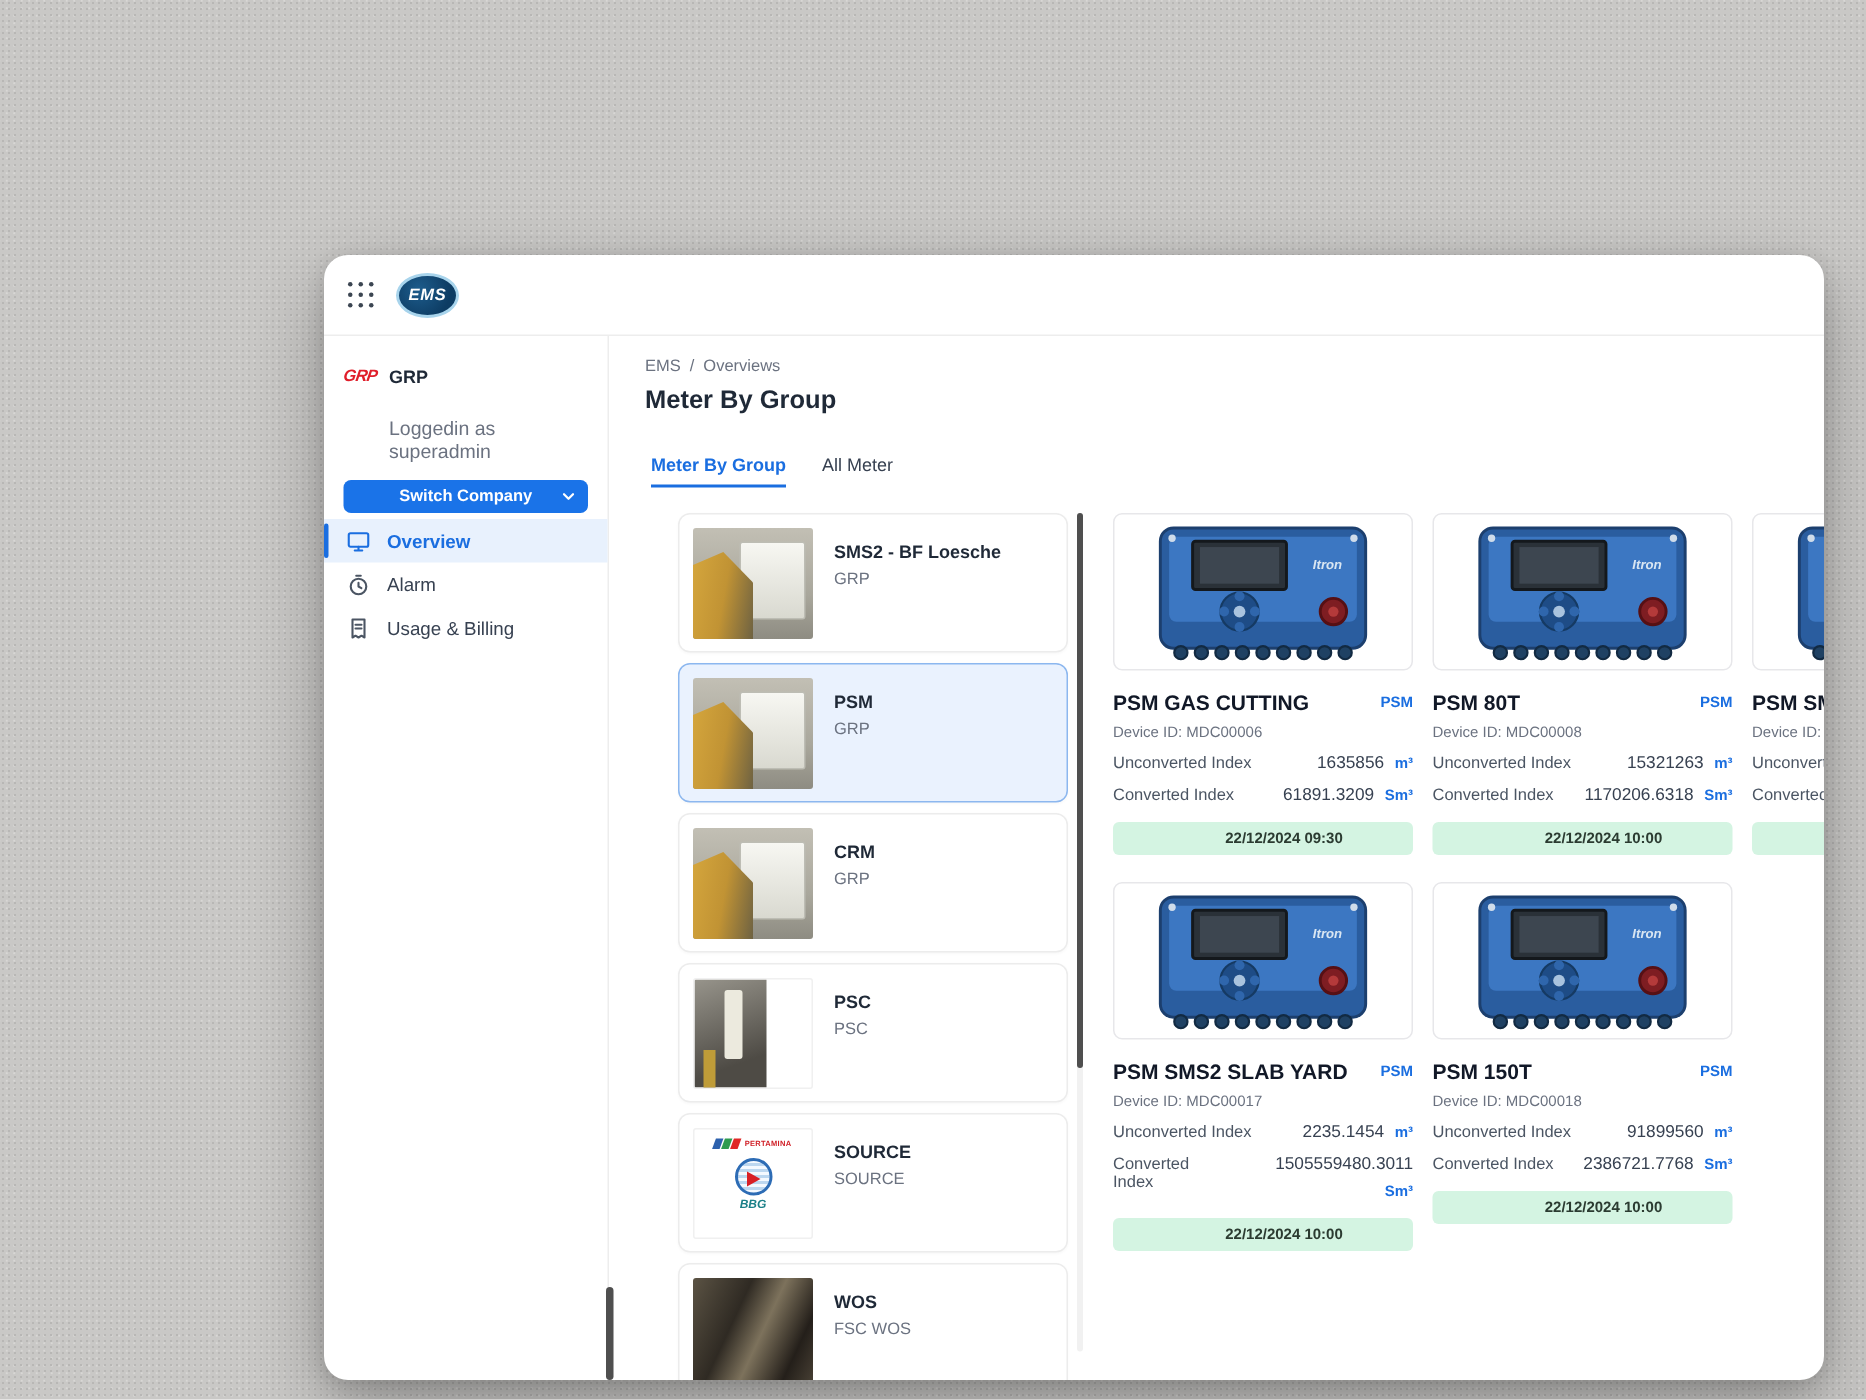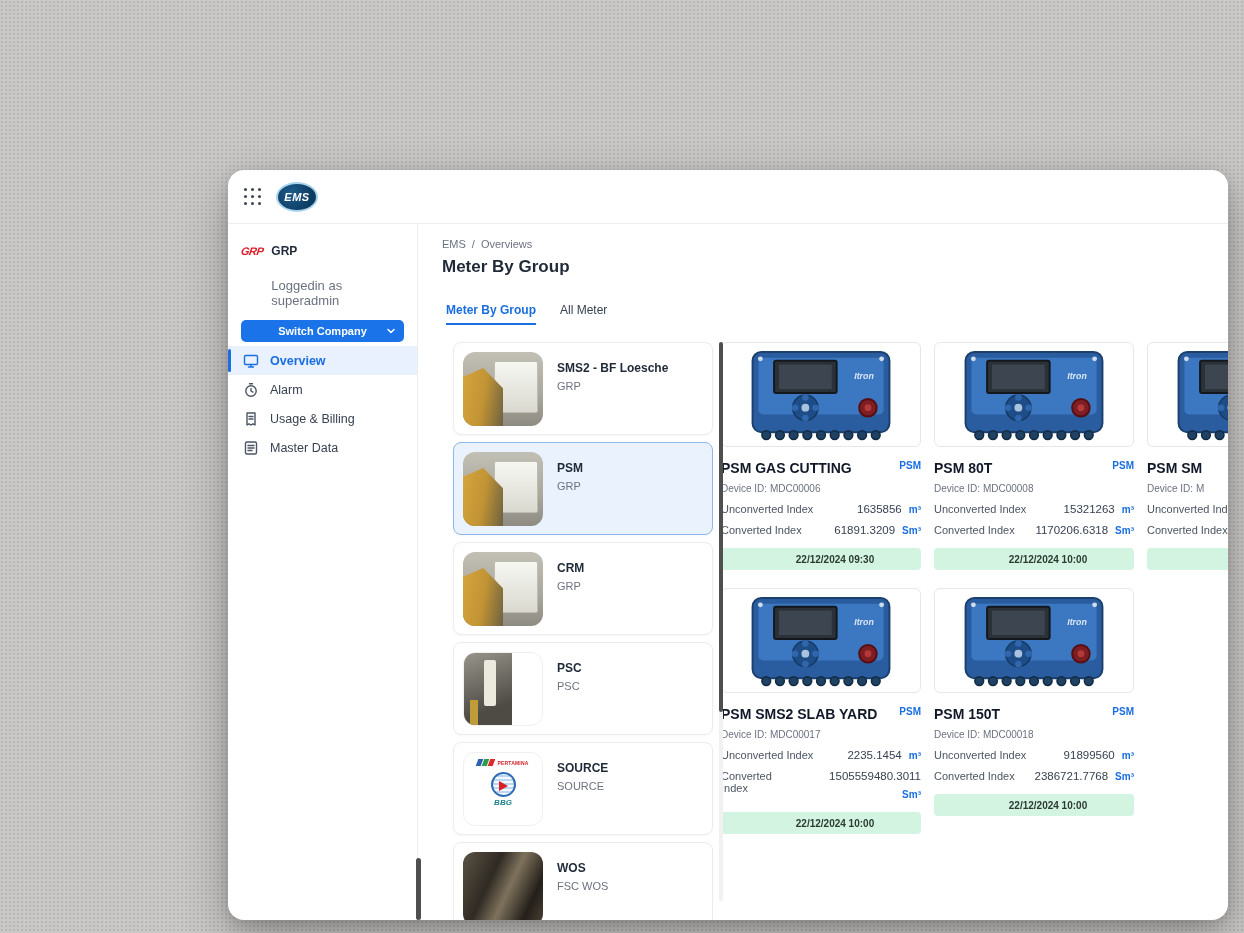--- a/index.html
+++ b/index.html
@@ -10,21 +10,21 @@
     background-image:
       radial-gradient(#b8b7b5 0.8px, transparent 0.9px),
       radial-gradient(#d8d7d5 0.8px, transparent 0.9px);
     background-size:4px 4px, 5px 5px;
     background-position:0 0, 2px 3px;
     position:relative;
   }
 
   
   .window {
-    position:absolute; left:228px; top:170px; width:1000px; height:750px;
+    position:absolute; left:216px; top:170px; width:1000px; height:750px;
     background:#fff; border-radius:16px; overflow:hidden;
     box-shadow:0 18px 50px rgba(0,0,0,.28), 0 4px 14px rgba(0,0,0,.15);
   }
 
   
   .app-header { height:54px; display:flex; align-items:center; gap:14px; padding:0 16px; border-bottom:1px solid #ededed; }
   .apps-grid { width:18px; height:18px; display:grid; grid-template-columns:repeat(3,1fr); gap:3px; cursor:pointer; }
   .apps-grid i { width:3px; height:3px; border-radius:50%; background:#3c4652; }
   .ems-logo {
     min-width:42px; height:30px; border-radius:50%;
@@ -59,27 +59,27 @@
   .gear-glyph::before { content:"\2699"; font-size:14px; line-height:1; }
 
   
   .main { flex:1; padding:14px 0 0 24px; overflow:hidden; position:relative; }
   .breadcrumb { display:flex; gap:6px; font-size:11px; color:#6b7280; }
   .page-title { font-size:17px; font-weight:bold; color:#1f2937; margin-top:7px; }
   .tabs { display:flex; gap:24px; margin:26px 0 0 4px; }
   .tab { font-size:12px; color:#374151; padding-bottom:6px; cursor:pointer; }
   .tab.active { color:#1a6ee0; border-bottom:2px solid #1a6ee0; font-weight:bold; }
 
-  .content { display:flex; margin:17px 0 0 11px; position:relative; height:calc(100% - 123px); }
+  .content { display:flex; gap:22px; margin:17px 0 0 22px; position:relative; height:calc(100% - 123px); }
 
   
   .group-col { width:260px; flex:none; display:flex; flex-direction:column; gap:7px; }
   .group-card { display:flex; gap:14px; padding:9px; border:1px solid #ececec; border-radius:8px; background:#fff; min-height:93px; align-items:flex-start; cursor:pointer; box-shadow:0 1px 2px rgba(0,0,0,.03); }
   .group-card.selected { background:#eaf2fe; border-color:#8cb7ef; }
-  .thumb { width:80px; height:74px; flex:none; position:relative; overflow:hidden; border-radius:12px; }
+  .thumb { width:80px; height:74px; flex:none; position:relative; overflow:hidden; border-radius:2px; }
   .group-name { font-size:12px; font-weight:bold; color:#1f2937; margin-top:9px; }
   .group-sub { font-size:11px; color:#6b7280; margin-top:5px; }
 
   .thumb-machine { background:linear-gradient(180deg,#c2bfb4 0%,#a9a79c 60%,#8e8c82 100%); }
   .thumb-machine::before { content:""; position:absolute; right:5px; top:9px; width:42px; height:50px; background:linear-gradient(180deg,#f7f7f2,#d9d9d0); border:1px solid #bdbdb4; border-radius:2px; }
   .thumb-machine::after { content:""; position:absolute; left:-4px; bottom:0; width:44px; height:58px; background:linear-gradient(100deg,#d8a93e 0%,#c19334 55%,#6e6242 100%); clip-path:polygon(0 18%,55% 0,100% 35%,100% 100%,0 100%); }
 
   .thumb-psc { background:#fff; border:1px solid #f0f0f0; }
   .thumb-psc::before { content:""; position:absolute; left:0; top:0; bottom:0; width:62%; background:linear-gradient(160deg,#97948b,#4e4b45 75%); }
   .thumb-psc::after { content:""; position:absolute; left:20px; top:7px; width:12px; height:46px; background:#eceade; border-radius:2px; box-shadow:-16px 38px 0 -2px #bf9c38; }
@@ -96,21 +96,21 @@
   .bbg-text { font-size:8px; font-weight:bold; font-style:italic; color:#1b8088; margin-top:1px; }
 
   .list-scrollbar { position:absolute; left:266px; top:0; width:4px; height:100%; background:#f1f1f1; border-radius:2px; cursor:pointer; }
   .list-scroll-thumb { position:absolute; top:0; left:0; width:4px; height:370px; background:#4f4f4f; border-radius:2px; }
 
   
   .meter-grid { display:grid; grid-template-columns:repeat(3,200px); column-gap:13px; row-gap:18px; align-content:start; padding-left:8px; }
   .meter-card { width:200px; display:flex; flex-direction:column; cursor:pointer; }
   .meter-img { height:105px; border:1px solid #e7e7ea; border-radius:6px; background:#fff; display:flex; align-items:center; justify-content:center; }
   .meter-svg { width:176px; height:98px; }
-  .meter-head { display:flex; justify-content:space-between; align-items:flex-start; margin-top:13px; }
+  .meter-head { display:flex; justify-content:space-between; align-items:center; margin-top:13px; }
   .meter-name { font-size:14px; font-weight:bold; color:#111827; white-space:nowrap; }
   .meter-badge { font-size:10px; font-weight:bold; color:#1a6ee0; }
   .meter-device { font-size:10px; color:#6b7280; margin-top:7px; }
   .meter-row { display:flex; justify-content:space-between; align-items:flex-start; gap:6px; margin-top:9px; }
   .row-label { font-size:11px; color:#4b5563; max-width:96px; }
   .row-val { display:flex; gap:7px; align-items:baseline; flex-wrap:wrap; justify-content:flex-end; text-align:left; }
   .val { font-size:11.5px; color:#374151; }
   .unit { font-size:10px; font-weight:bold; color:#1a6ee0; }
   .meter-foot { margin-top:12px; height:22px; background:#d4f4e2; border-radius:4px; display:flex; align-items:center; justify-content:center; font-size:10px; font-weight:bold; color:#2b3b31;padding-left:28px; }
 
@@ -208,29 +208,20 @@
         </div>
         <div class="menu-item">
           <span class="mi-icon">
             <svg width="16" height="16" viewBox="0 0 16 16" fill="none" stroke="currentColor" stroke-width="1.4" stroke-linecap="round" stroke-linejoin="round">
                 <path d="M4 2h8v12l-2-1.2L8 14l-2-1.2L4 14z"></path>
                 <path d="M6 5.5h4M6 8h4"></path>
               </svg>
           </span>
           <span>Usage &amp; Billing</span>
         </div>
-        <div class="menu-item">
-          <span class="mi-icon">
-            <svg width="16" height="16" viewBox="0 0 16 16" fill="none" stroke="currentColor" stroke-width="1.4" stroke-linecap="round" stroke-linejoin="round">
-                <rect x="2.5" y="2" width="11" height="12" rx="1.5"></rect>
-                <path d="M5 5.5h6M5 8h6M5 10.5h4"></path>
-              </svg>
-          </span>
-          <span>Master Data</span>
-        </div>
       </nav>
     </aside>
 
     <main class="main">
       <div class="breadcrumb">
         <span>EMS</span>
         <span>/</span>
         <span>Overviews</span>
       </div>
       <h1 class="page-title">Meter By Group</h1>

